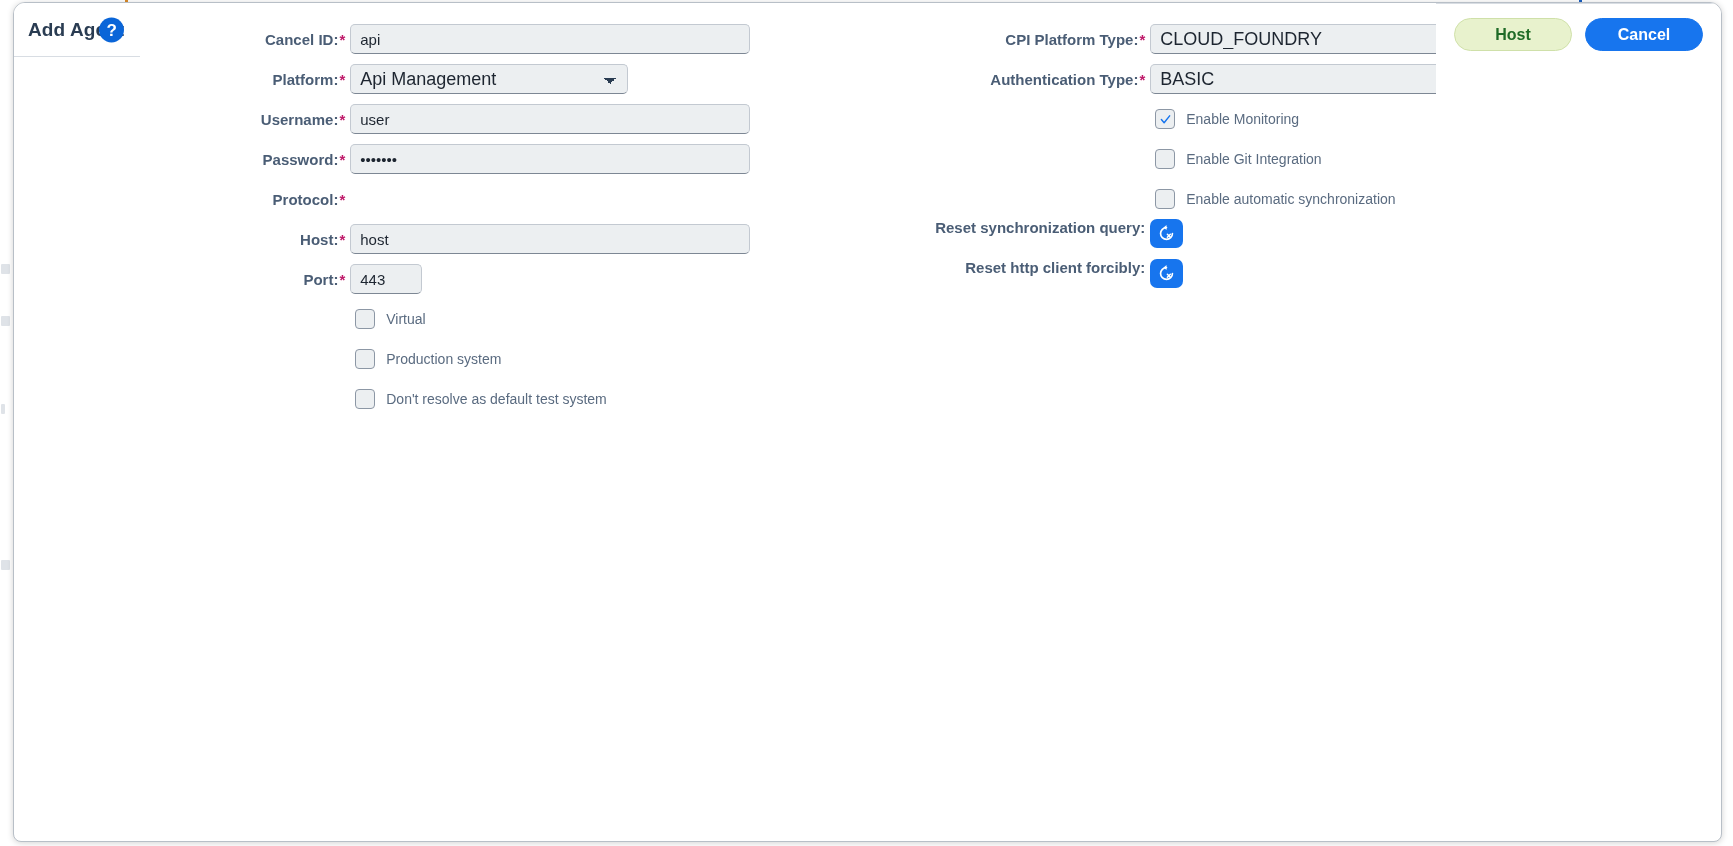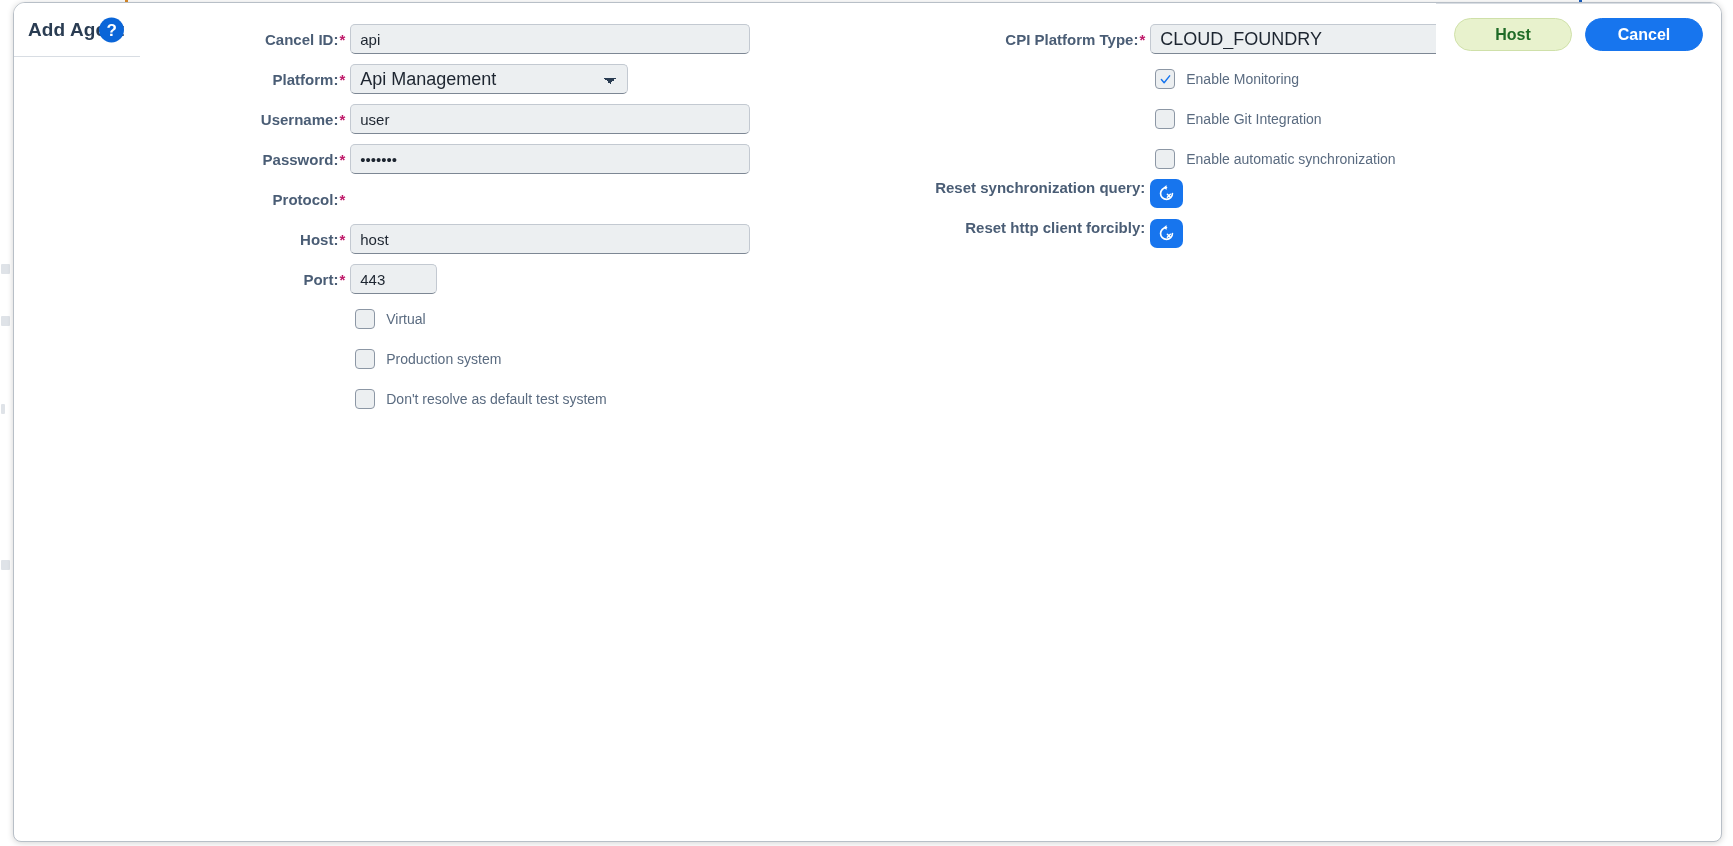--- a/index.html
+++ b/index.html
@@ -154,21 +154,21 @@
     border: 1px solid #c3c9d1;
     border-bottom: 1px solid #7d8794;
     border-radius: 5px;
     padding: 0 9px;
     font-size: 15px;
     color: #1d2530;
     font-family: "Liberation Sans", sans-serif;
     outline: none;
   }
   .txt.w-wide  { width: 400px; }
-  .txt.w-small { width: 87px; }
+  .txt.w-small { width: 72px; }
 
   .sel {
     height: 30px;
     background: #eceff1;
     border: 1px solid #c3c9d1;
     border-bottom: 1px solid #7d8794;
     border-radius: 5px;
     padding: 0 30px 0 9px;
     font-size: 18px;
     color: #1d2530;
@@ -378,20 +378,28 @@
 
       <div class="form-row">
         <div class="lbl"><span>CPI Platform Type:</span><span class="req">*</span></div>
         <div class="fld-wrap">
           <select class="sel w-wide">
             <option>CLOUD_FOUNDRY</option>
           </select>
         </div>
       </div>
 
+      <div class="form-row">
+        <div class="lbl"><span>Authentication Type:</span><span class="req">*</span></div>
+        <div class="fld-wrap">
+          <select class="sel w-wide">
+            <option>BASIC</option>
+          </select>
+        </div>
+      </div>
 
       <div class="cb-row">
         <span class="cbox checked">
           <svg class="tick" viewBox="0 0 12 12">
               <path d="M1.5 6 L4.5 9.5 L10.5 2" stroke="#1775ee" stroke-width="1.6" fill="none" stroke-linecap="round" stroke-linejoin="round"></path>
             </svg>
         </span>
         <span class="cb-label">Enable Monitoring</span>
       </div>
 

